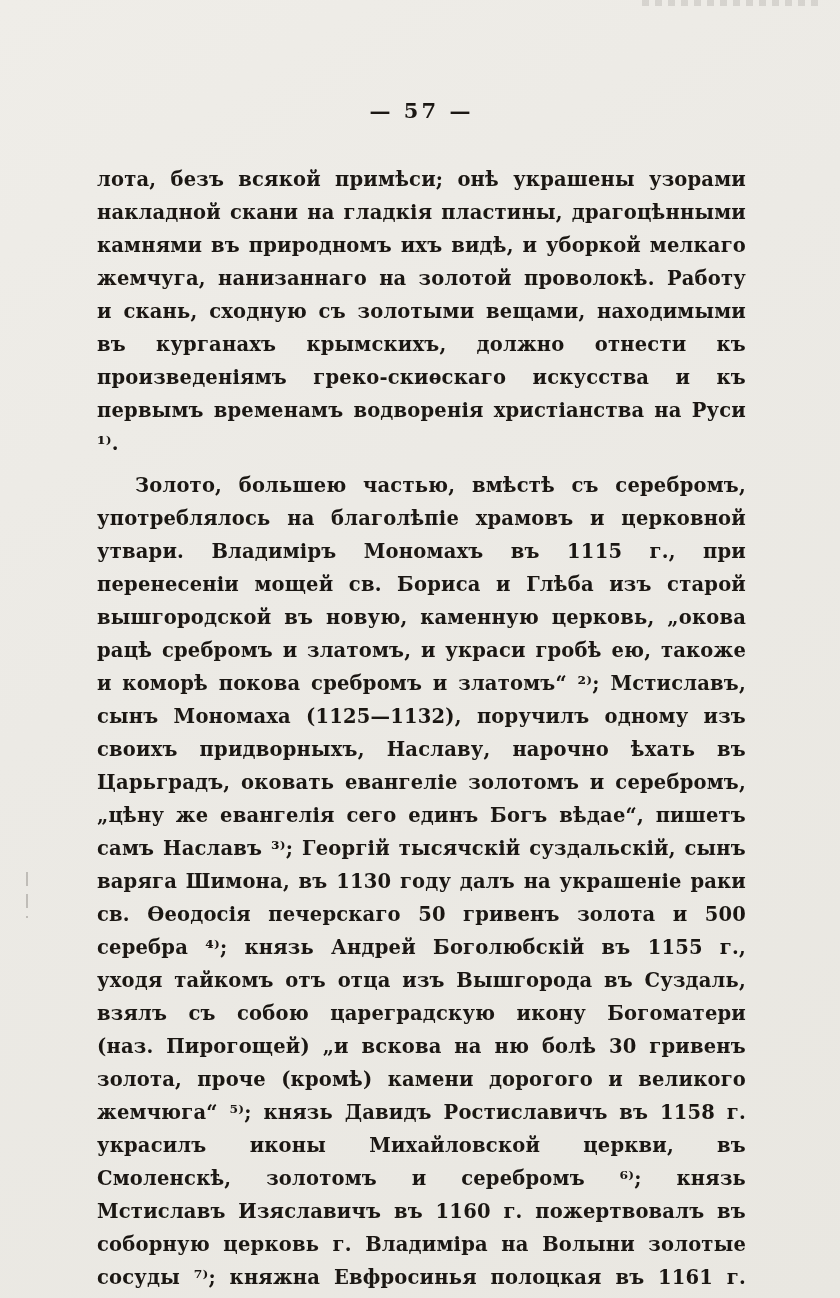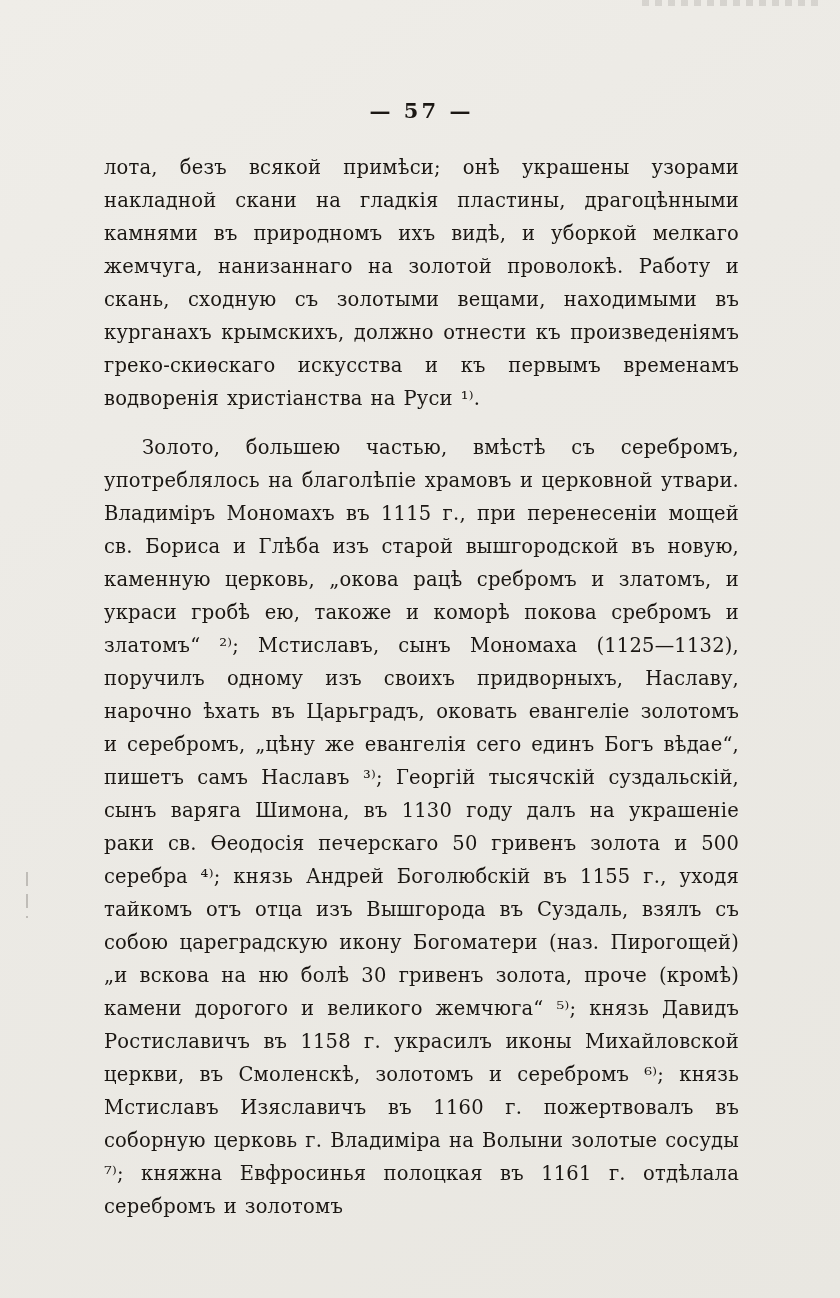--- a/index.html
+++ b/index.html
@@ -42,26 +42,26 @@
     left: 88px;
     top: 0;
     width: 667px;
     padding-top: 98px;
   }
   .page-number {
     text-align: center;
     font-size: 21px;
     font-weight: bold;
     letter-spacing: 3px;
-    margin: 0 0 28px 0;
+    margin: 0 0 40px 0;
   }
   .body-text p {
-    margin: 16px;
+    margin: 9px;
     font-size: 19.5px;
-    font-weight: normal;
+    font-weight: bold;
     line-height: 33px;
     text-align: justify;
     letter-spacing: 0.2px;
     word-spacing: 1.5px;
   }
   .body-text p.indented {
     text-indent: 38px;
   }
 </style>
 </head>

